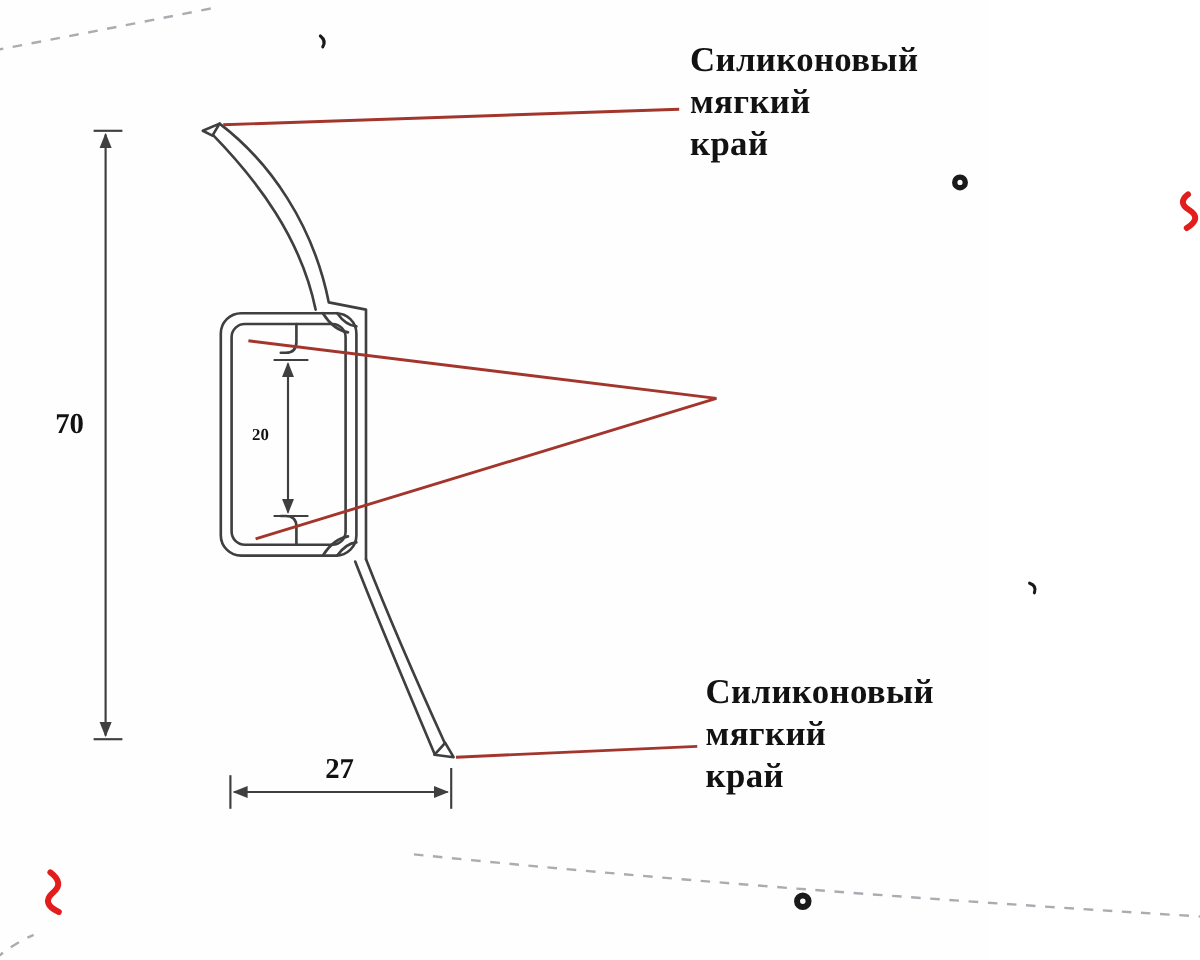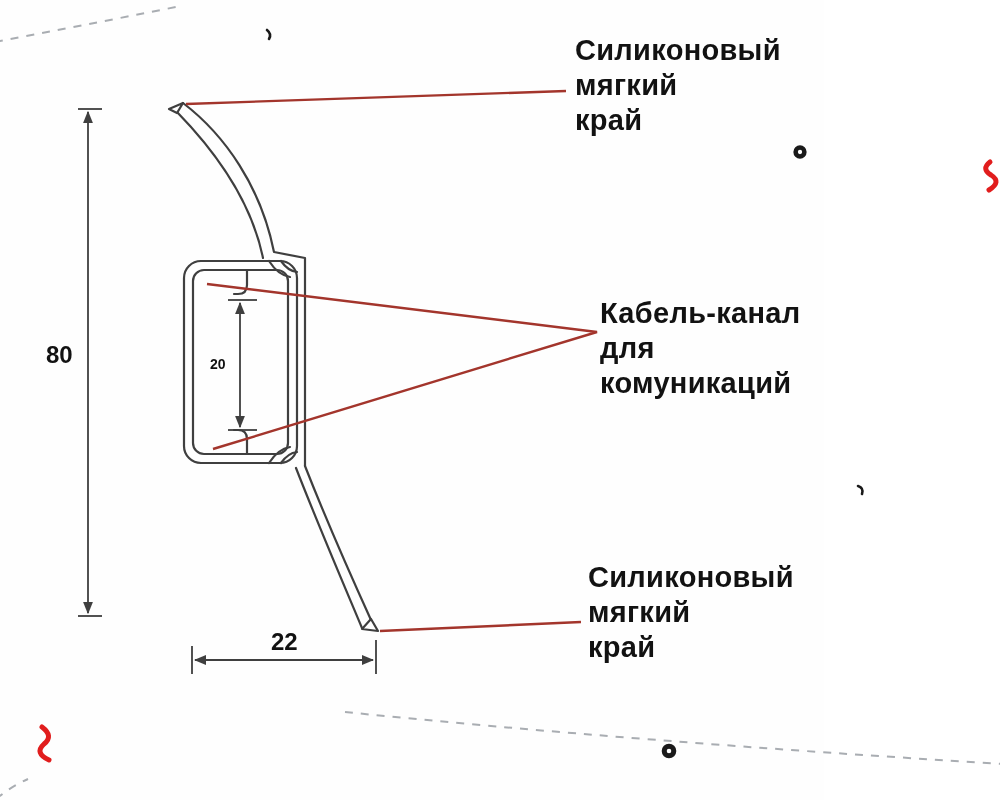--- a/index.html
+++ b/index.html
@@ -6,20 +6,21 @@
   body {
     width: 1000px; height: 800px;
     background: #ffffff;
     font-family: "Liberation Sans", sans-serif;
     overflow: hidden;
   }
   .canvas {
     position: relative;
     width: 824px; height: 800px;
     background: var(--bg, #fefefe);
+    font-family: Liberation Serif, serif;
   }
   svg.layer { position: absolute; left: 0; top: 0; }
 
   .label {
     position: absolute;
     font-weight: 700;
     font-size: 29px;
     line-height: 1.2;
     letter-spacing: 0.3px;
     color: var(--text, #121212);
@@ -98,25 +99,23 @@
     <g class="leaders">
       <line x1="186" y1="104" x2="566" y2="91"></line>
       <path d="M 207,284 L 597,332 L 213,449"></path>
       <line x1="380" y1="631" x2="581" y2="622"></line>
     </g>
   </svg>
 
   <div class="label" style="left:575px; top:33px;">Силиконовый мягкий
 край</div>
 
-  <div class="label" style="left:600px; top:296px;">Кабель-канал для
-комуникаций</div>
 
   <div class="label" style="left:588px; top:560px;">Силиконовый мягкий
 край</div>
 
-  <div class="dim" style="left:46px; top:341px;">80</div>
+  <div class="dim" style="left:46px; top:341px;">70</div>
 
   <div class="dim small" style="left:210px; top:356px;">20</div>
 
-  <div class="dim" style="left:271px; top:628px;">22</div>
+  <div class="dim" style="left:271px; top:628px;">27</div>
 
 </div>
 
 </body></html>

